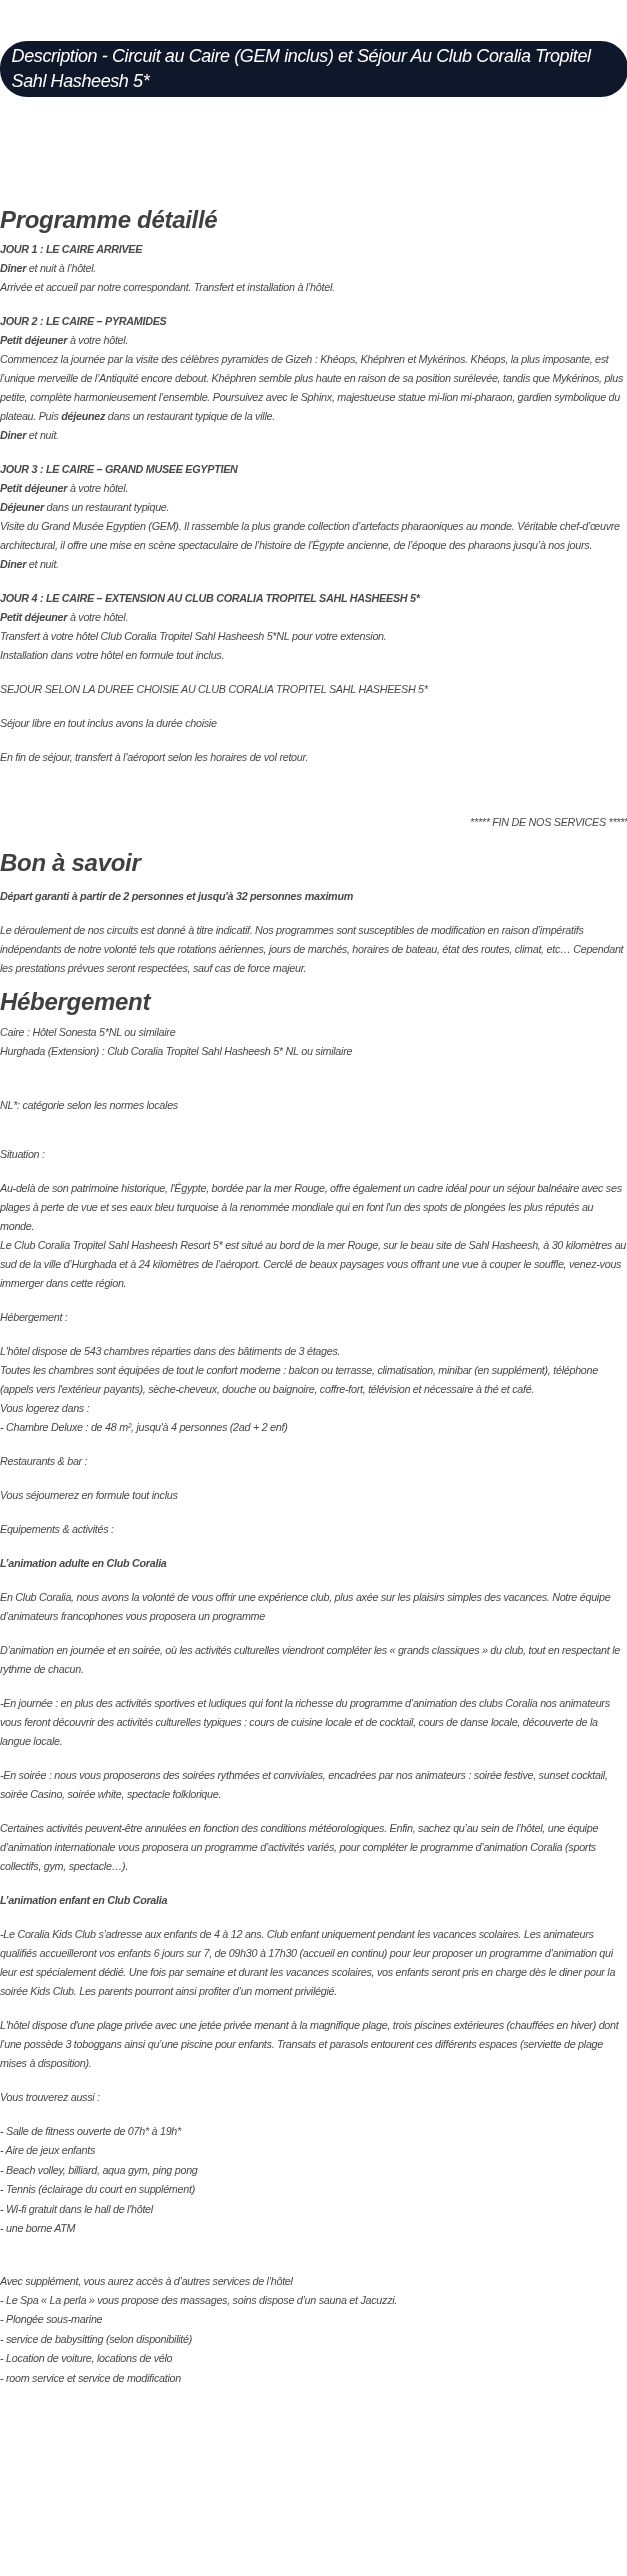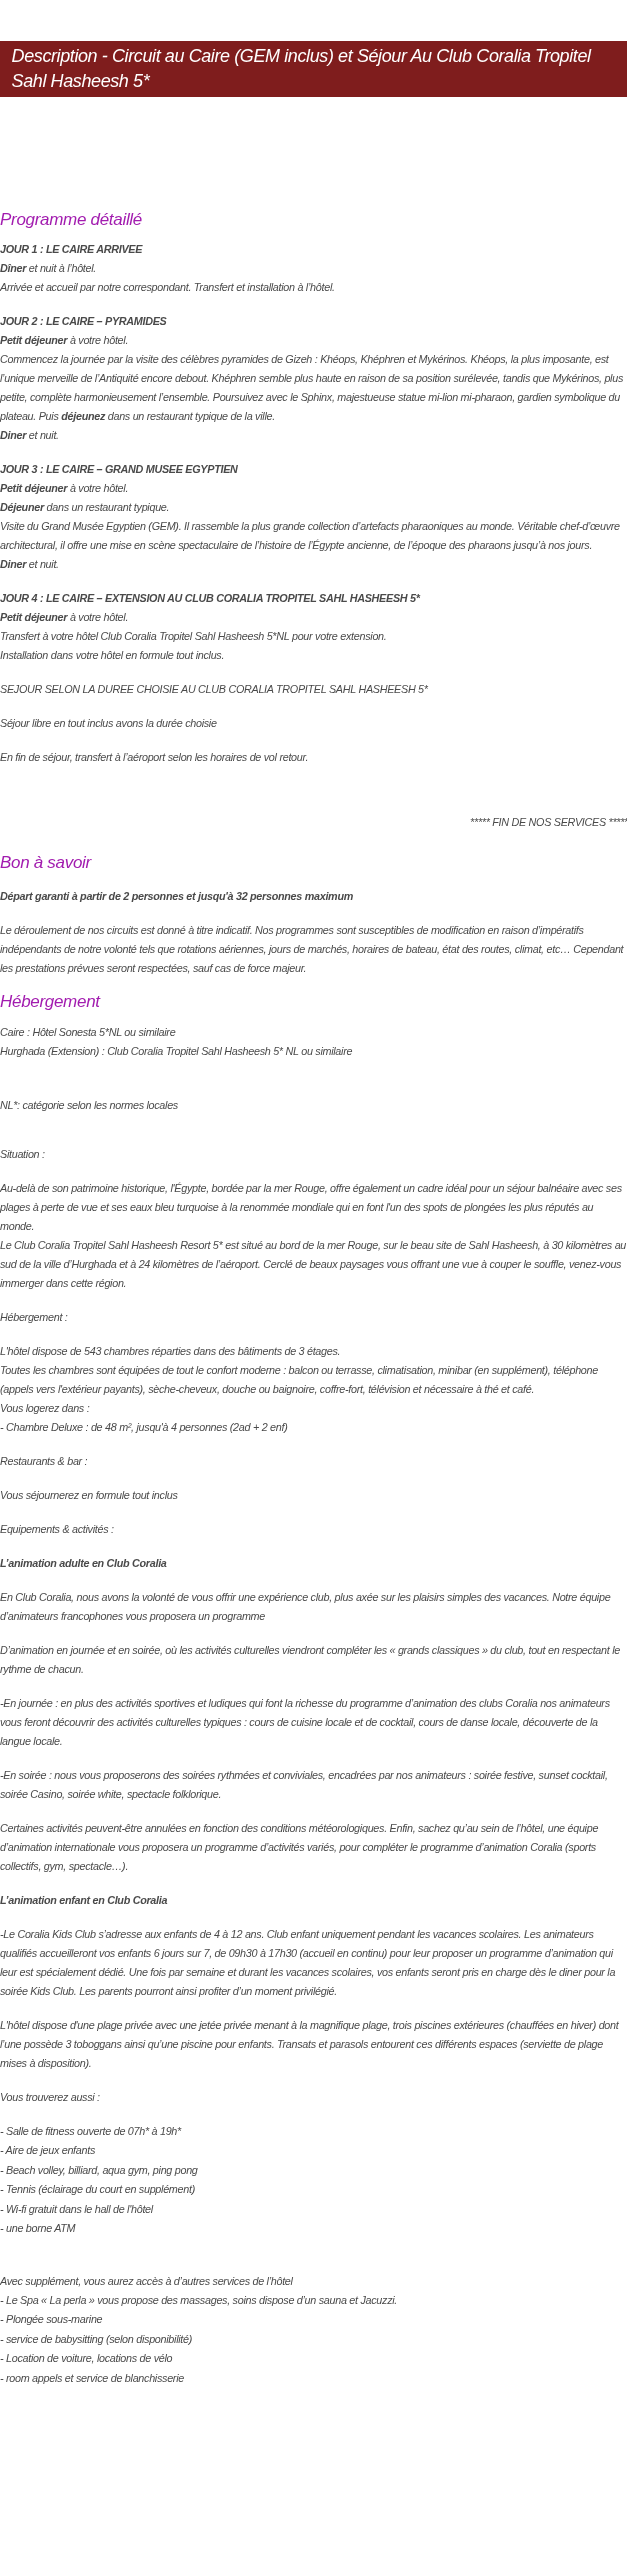--- a/index.html
+++ b/index.html
@@ -5,29 +5,29 @@
   html, body { margin:0; padding:0; background:#ffffff; }
   body {
     width:628px;
     font-family:"Liberation Sans", "DejaVu Sans", sans-serif;
     color:#4a4a4a;
     font-style:italic;
   }
   .page { position:relative; width:628px; min-height:2576px; }
   .title-band {
     position:absolute; left:0; top:41px; width:628px; height:56px;
-    background:#7f1d1d; box-sizing:border-box; padding:3.3px 11.6px 0 11.6px;
+    background:#0f172a; box-sizing:border-box; padding:3.3px 11.6px 0 11.6px;border-radius:27px;
   }
   .title-band h1 {
     margin:0; color:#ffffff; font-size:18px; line-height:25px; font-weight:normal;
     font-style:italic; letter-spacing:-0.4px; font-family:"Liberation Sans", sans-serif;
   }
   .content { position:absolute; left:0; top:207px; width:628px; }
   h2.section {
-    margin:0; color:#a21caf; font-size:17px; font-weight:normal; font-style:italic;
+    margin:0; color:#404040; font-size:24px; font-weight:bold; font-style:italic;
     letter-spacing:-0.3px; line-height:25px;
   }
   p { margin:0; font-size:10.8px; line-height:19px; letter-spacing:-0.3px; }
   .day-title { font-weight:bold; font-style:italic; color:#4a4a4a; }
   b, .bold { font-weight:bold; } .gap10{height:8.3px;} .gap14{height:11.6px;} .gap18{height:15px;} .gap22{height:18px;}
   .center { text-align:right; }
   ul.plain { list-style:none; margin:0; padding:0; }
   ul.plain li { font-size:10.8px; line-height:19.5px; letter-spacing:-0.3px; }
 </style>
 </head>
@@ -153,18 +153,18 @@
         <li>- Wi-fi gratuit dans le hall de l'hôtel</li>
         <li>- une borne ATM</li>
       </ul>
       <div style="height:33px"></div>
       <p>Avec supplément, vous aurez accès à d’autres services de l’hôtel</p>
       <ul class="plain">
         <li>- Le Spa « La perla » vous propose des massages, soins dispose d’un sauna et Jacuzzi.</li>
         <li>- Plongée sous-marine</li>
         <li>- service de babysitting (selon disponibilité)</li>
         <li>- Location de voiture, locations de vélo</li>
-        <li>- room appels et service de blanchisserie</li>
+        <li>- room service et service de modification</li>
       </ul>
     </section>
   </div>
 </div>
 
 
 </body></html>

